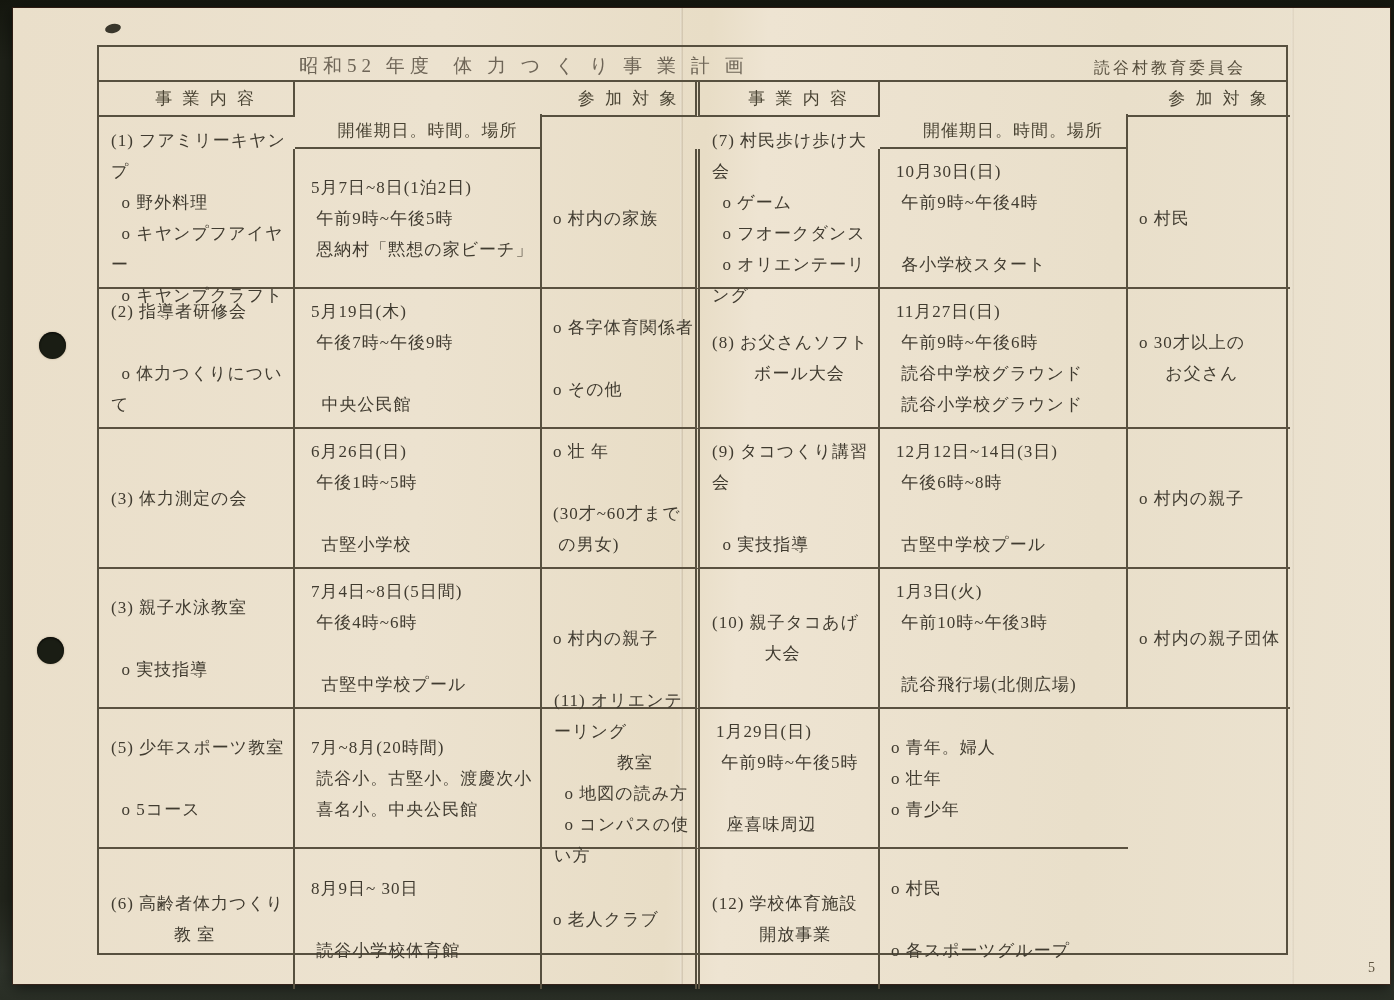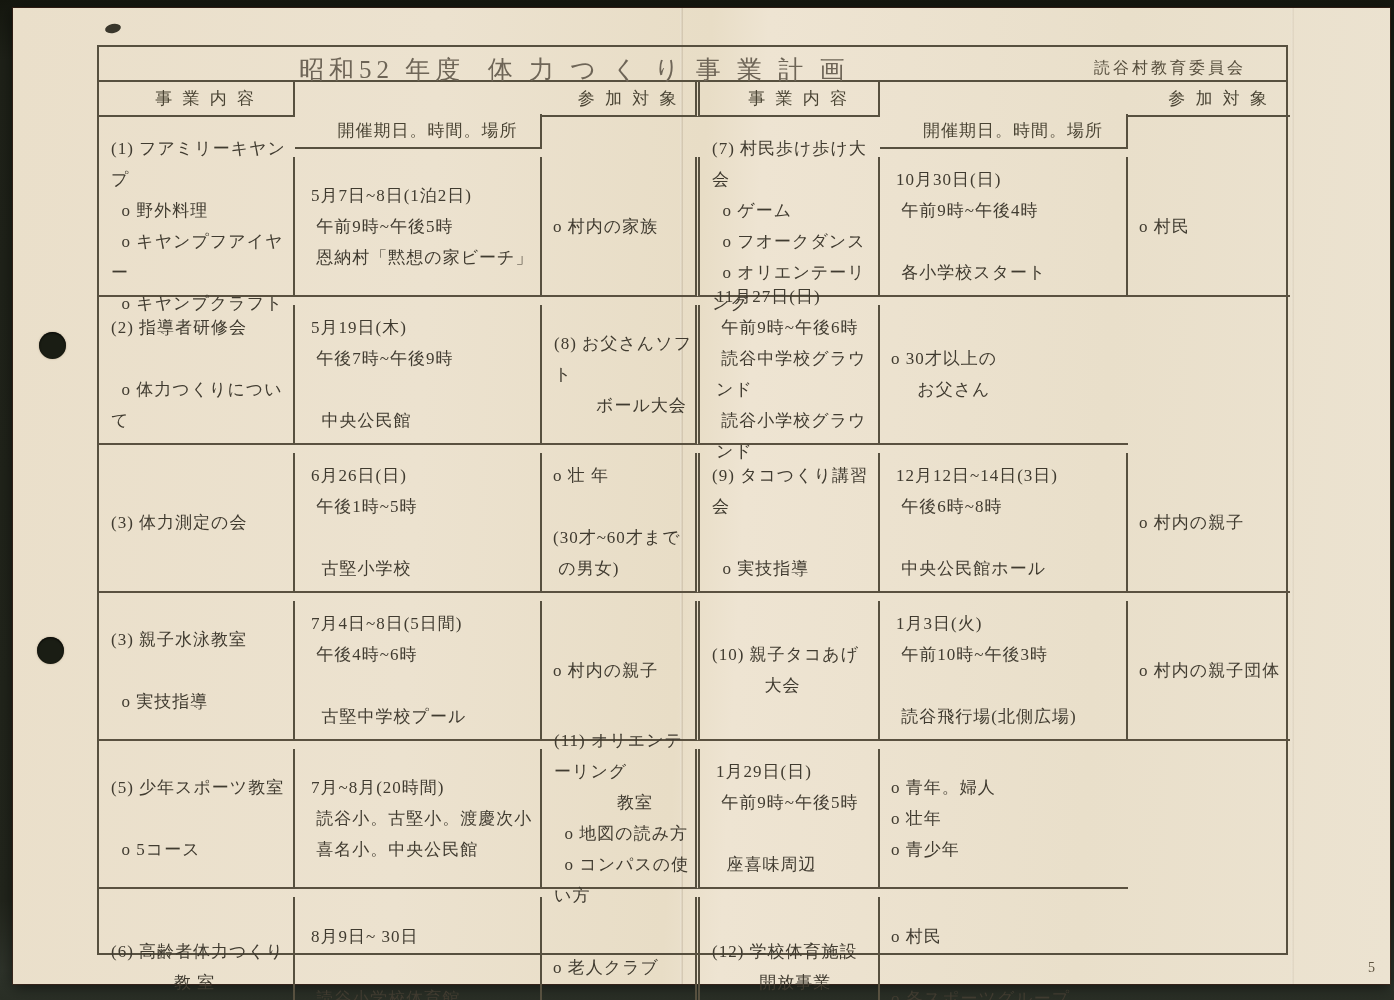--- a/index.html
+++ b/index.html
@@ -24,35 +24,35 @@
     box-shadow:inset 0 1px 2px rgba(0,0,0,.8),0 0 2px rgba(120,100,70,.5);}
   .hole.h1{left:26px;top:324px;}
   .hole.h2{left:24px;top:629px;}
   .pagenum{position:absolute;right:14px;bottom:8px;font-size:14px;color:#5d5340;letter-spacing:1px;}
 
   .ptable{
     position:absolute;left:84px;top:37px;width:1191px;height:910px;
     border:2px solid #57503f;box-sizing:border-box;color:#3f3a2f;
   }
   .title-row{position:relative;height:35px;border-bottom:2px solid #57503f;box-sizing:border-box;}
-  .doc-title{position:absolute;left:200px;top:6px;font-size:25px;letter-spacing:5px;
+  .doc-title{position:absolute;left:200px;top:6px;font-size:19px;letter-spacing:5px;
     color:#6e6557;white-space:pre;}
   .org{position:absolute;right:40px;bottom:1px;font-size:16px;letter-spacing:3px;color:#544c3b;}
 
   .grid-row{display:grid;grid-template-columns:196px 247px 153px 185px 248px 162px;}
   .hcell{
     height:35px;box-sizing:border-box;display:flex;align-items:center;justify-content:center;
     border-right:2px solid #57503f;border-bottom:2px solid #57503f;
     font-size:17px;letter-spacing:3px;color:#4a4434;white-space:pre;padding-left:20px;
   }
   .hcell.sched{letter-spacing:1px;margin-top:32px;}
   .body-row .cell{
     height:140px;box-sizing:border-box;display:flex;align-items:center;
     border-right:2px solid #57503f;border-bottom:2px solid #5a5140;
-    font-size:17px;color:#403b30;margin-top:8px;
+    font-size:17px;color:#403b30;
   }
   .grid-row > :last-child{border-right:none;}
   .grid-row > :nth-child(3){border-right:none;}
   .grid-row > :nth-child(4){border-left:5px double #57503f;}
   .body-row:last-child .cell{border-bottom:none;}
   .lines{white-space:pre-wrap;line-height:31px;letter-spacing:1px;}
   .col-p{padding-left:12px;}
   .col-s{padding-left:16px;}
   .col-t{padding-left:11px;}
 </style>
@@ -120,20 +120,25 @@
           <div class="lines">(2) 指導者研修会
 
   o 体力つくりについて</div>
         </div>
       <div class="cell col-s">
           <div class="lines">5月19日(木)
  午後7時~午後9時
 
   中央公民館</div>
         </div>
+      <div class="cell col-t">
+          <div class="lines">o 各字体育関係者
+
+o その他</div>
+        </div>
       <div class="cell col-p">
           <div class="lines">(8) お父さんソフト
         ボール大会</div>
         </div>
       <div class="cell col-s">
           <div class="lines">11月27日(日)
  午前9時~午後6時
  読谷中学校グラウンド
  読谷小学校グラウンド</div>
         </div>
@@ -161,21 +166,21 @@
         </div>
       <div class="cell col-p">
           <div class="lines">(9) タコつくり講習会
 
   o 実技指導</div>
         </div>
       <div class="cell col-s">
           <div class="lines">12月12日~14日(3日)
  午後6時~8時
 
- 中央公民館ホール</div>
+ 古堅中学校プール</div>
         </div>
       <div class="cell col-t">
           <div class="lines">o 村内の親子</div>
         </div>
     </div>
 
     <div class="grid-row body-row">
       <div class="cell col-p">
           <div class="lines">(3) 親子水泳教室
 

